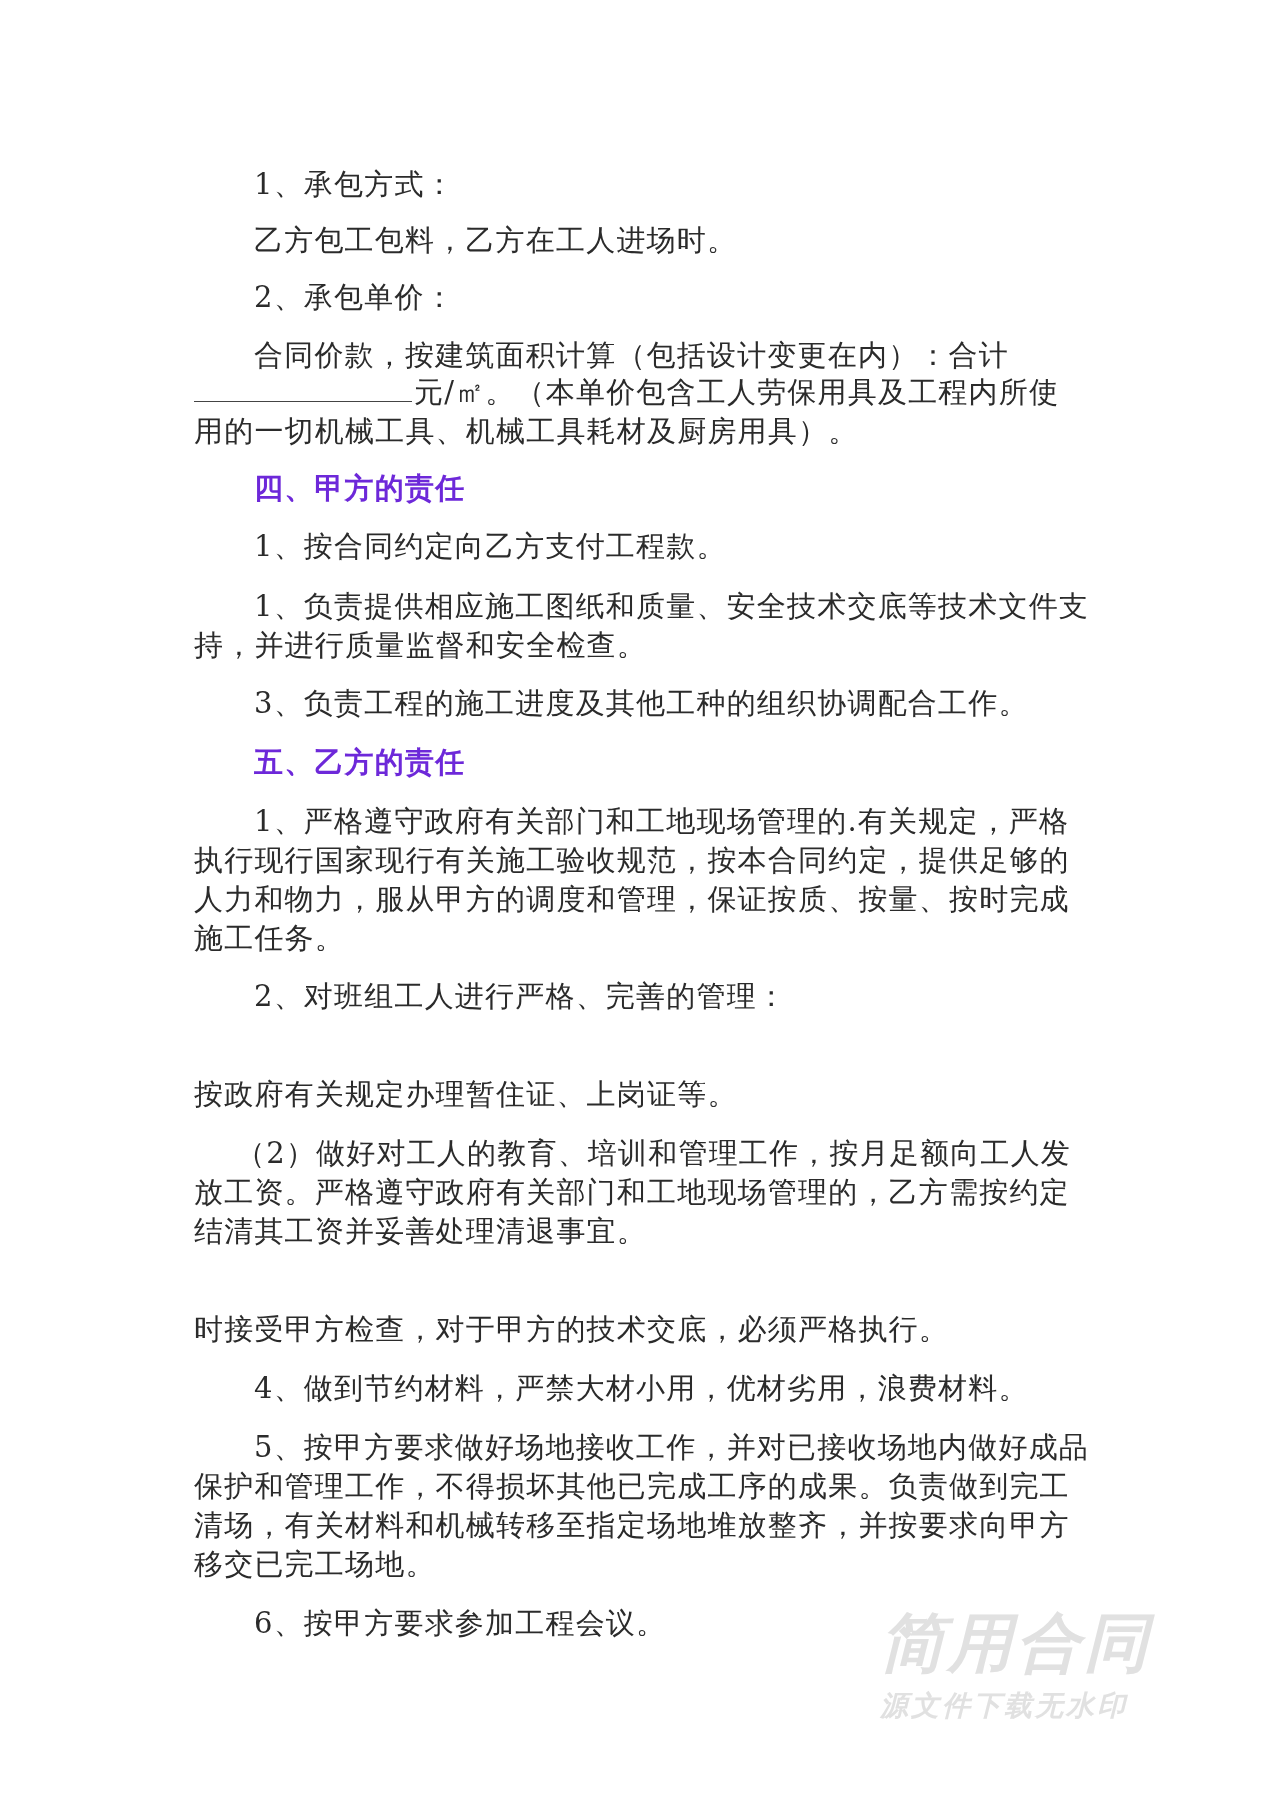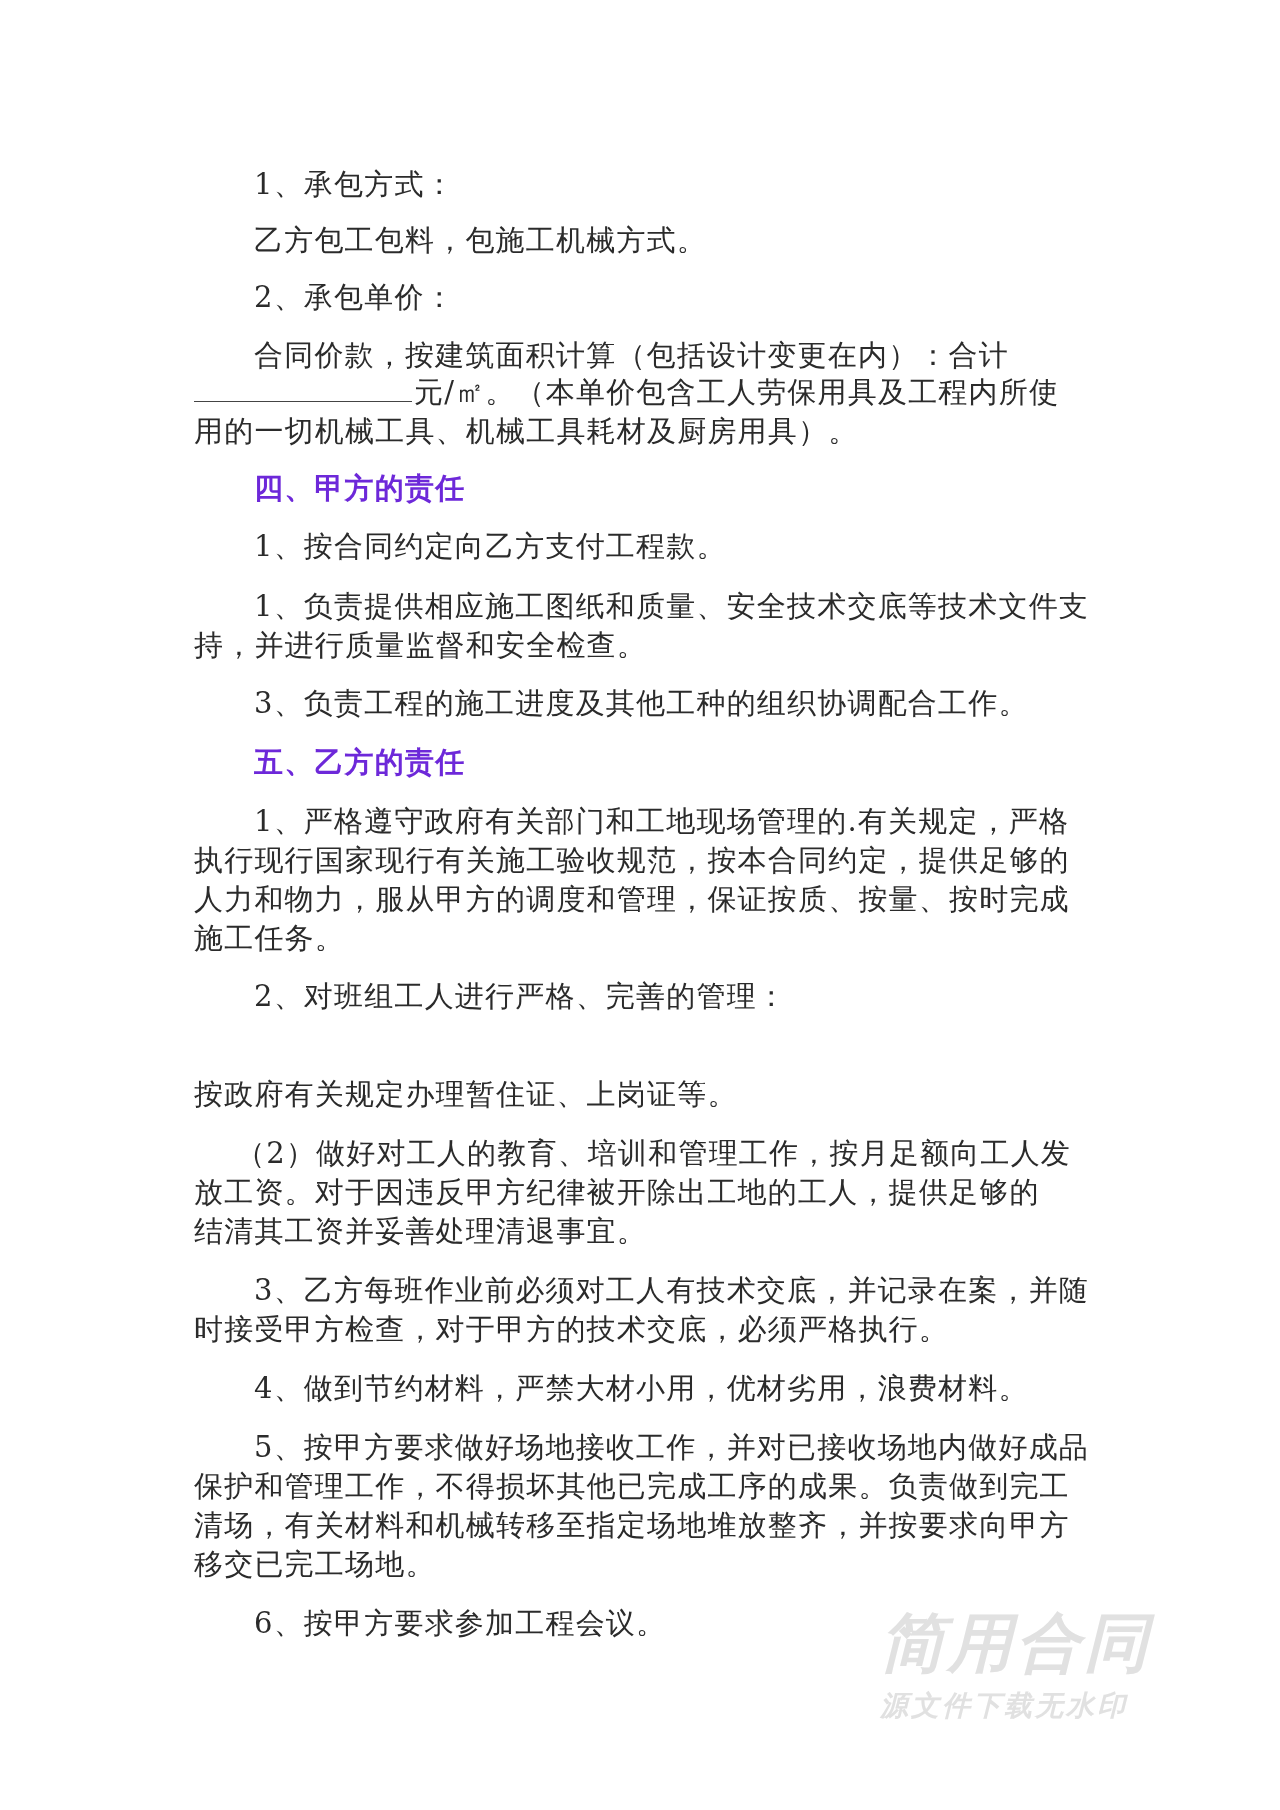--- a/index.html
+++ b/index.html
@@ -26,43 +26,42 @@
       font-weight: bold; font-style: italic; white-space: nowrap; margin-top: 12px;
     }
     .wm-big { top: 1588px; font-size: 64px; letter-spacing: 4px; }
     .wm-small { top: 1675px; font-size: 28px; letter-spacing: 3px; }
   </style>
 </head>
 <body>
 
 <div class="page">
   <div class="line indent" style="top:164px">1、承包方式：</div>
-  <div class="line indent" style="top:220px">乙方包工包料，包施工机械方式。</div>
+  <div class="line indent" style="top:220px">乙方包工包料，乙方在工人进场时。</div>
   <div class="line indent" style="top:277px">2、承包单价：</div>
   <div class="line indent" style="top:335px">合同价款，按建筑面积计算（包括设计变更在内）：合计</div>
   <div class="line" style="top:372px"><span class="blank"></span><span>元/㎡。（本单价包含工人劳保用具及工程内所使</span></div>
   <div class="line" style="top:411px">用的一切机械工具、机械工具耗材及厨房用具）。</div>
 
   <div class="line indent heading" style="top:468px">四、甲方的责任</div>
   <div class="line indent" style="top:526px">1、按合同约定向乙方支付工程款。</div>
   <div class="line indent" style="top:586px">1、负责提供相应施工图纸和质量、安全技术交底等技术文件支</div>
   <div class="line" style="top:625px">持，并进行质量监督和安全检查。</div>
   <div class="line indent" style="top:683px">3、负责工程的施工进度及其他工种的组织协调配合工作。</div>
 
   <div class="line indent heading" style="top:742px">五、乙方的责任</div>
   <div class="line indent" style="top:801px">1、严格遵守政府有关部门和工地现场管理的.有关规定，严格</div>
   <div class="line" style="top:840px">执行现行国家现行有关施工验收规范，按本合同约定，提供足够的</div>
   <div class="line" style="top:879px">人力和物力，服从甲方的调度和管理，保证按质、按量、按时完成</div>
   <div class="line" style="top:918px">施工任务。</div>
   <div class="line indent" style="top:976px">2、对班组工人进行严格、完善的管理：</div>
   <div class="line" style="top:1074px">按政府有关规定办理暂住证、上岗证等。</div>
   <div class="line indent" style="top:1133px; left:236px">（2）做好对工人的教育、培训和管理工作，按月足额向工人发</div>
-  <div class="line" style="top:1172px">放工资。对于因违反甲方纪律被开除出工地的工人，提供足够的</div>
+  <div class="line" style="top:1172px">放工资。严格遵守政府有关部门和工地现场管理的，乙方需按约定</div>
   <div class="line" style="top:1211px">结清其工资并妥善处理清退事宜。</div>
-  <div class="line indent" style="top:1270px">3、乙方每班作业前必须对工人有技术交底，并记录在案，并随</div>
   <div class="line" style="top:1309px">时接受甲方检查，对于甲方的技术交底，必须严格执行。</div>
   <div class="line indent" style="top:1368px">4、做到节约材料，严禁大材小用，优材劣用，浪费材料。</div>
   <div class="line indent" style="top:1427px">5、按甲方要求做好场地接收工作，并对已接收场地内做好成品</div>
   <div class="line" style="top:1466px">保护和管理工作，不得损坏其他已完成工序的成果。负责做到完工</div>
   <div class="line" style="top:1505px">清场，有关材料和机械转移至指定场地堆放整齐，并按要求向甲方</div>
   <div class="line" style="top:1544px">移交已完工场地。</div>
   <div class="line indent" style="top:1603px">6、按甲方要求参加工程会议。</div>
 
   <div class="watermark wm-big">简用合同</div>
   <div class="watermark wm-small">源文件下载无水印</div>

